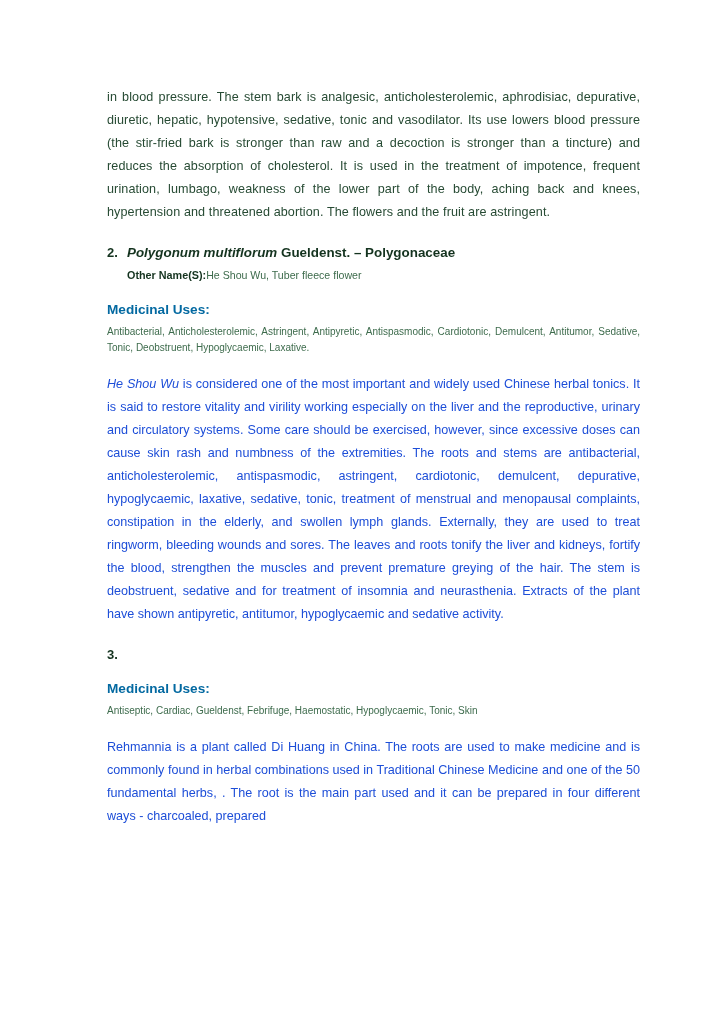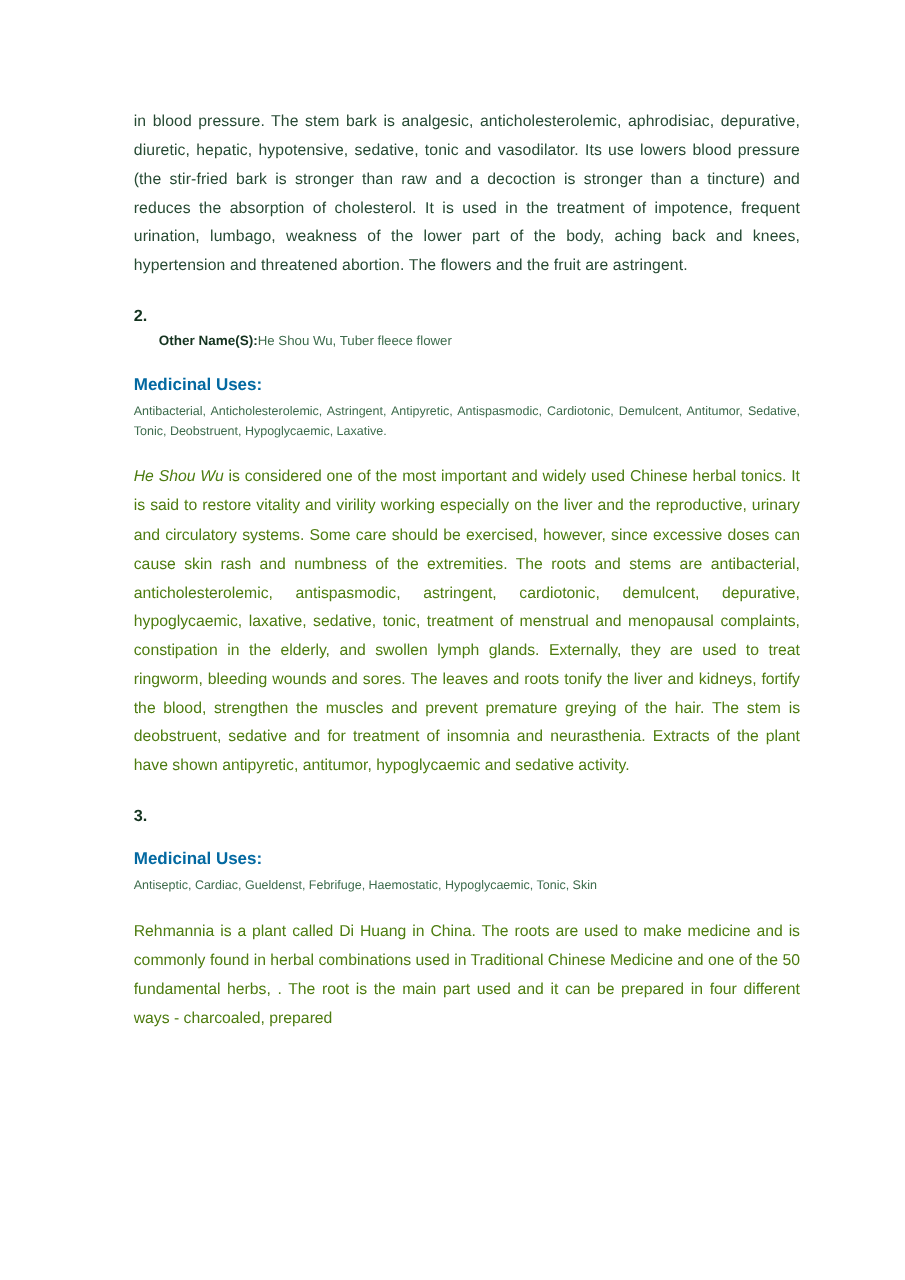--- a/index.html
+++ b/index.html
@@ -55,21 +55,21 @@
   .species-line .sci {
     font-style: italic;
   }
   .species-line .plain {
     font-style: normal;
   }
   .other-names {
     font-size: 10.6px;
     line-height: 1.5;
     color: #3d6b4c;
-    margin-top: 21px;
+    margin-top: 5px;
     text-align: justify;
   }
   .other-names .on-label {
     font-weight: bold;
     color: #14331f;
     font-size: 10.8px;
   }
   .med-head {
     font-size: 13.6px;
     font-weight: bold;
@@ -86,37 +86,40 @@
   .par-gap {
     height: 16px;
   }
   .sect {
     margin-left: 0;
   }
   .sub-par {
     font-size: 12.6px;
     line-height: 1.83;
     text-align: justify;
-    color: #4d7c0f;
+    color: #1d4ed8;
     margin: 0;
   }
   .sub-par .ital {
     font-style: italic;
   }
 </style>
 </head>
 <body>
 
 <div class="page">
 
   <p class="body-par">in blood pressure. The stem bark is analgesic, anticholesterolemic, aphrodisiac, depurative, diuretic, hepatic, hypotensive, sedative, tonic and vasodilator. Its use lowers blood pressure (the stir-fried bark is stronger than raw and a decoction is stronger than a tincture) and reduces the absorption of cholesterol. It is used in the treatment of impotence, frequent urination, lumbago, weakness of the lower part of the body, aching back and knees, hypertension and threatened abortion. The flowers and the fruit are astringent.</p>
 
   <div class="entry">
     <div class="entry-num">2.</div>
     <div class="entry-body">
+      <div class="species-line">
+        <span class="sci">Polygonum multiflorum</span><span class="plain"> Gueldenst. – Polygonaceae</span>
+      </div>
       <div class="other-names">
         <span class="on-label">Other Name(S):</span><span>He Shou Wu, Tuber fleece flower</span>
       </div>
     </div>
   </div>
 
   <div class="sect">
     <div class="med-head">Medicinal Uses:</div>
     <div class="med-list">Antibacterial, Anticholesterolemic, Astringent, Antipyretic, Antispasmodic, Cardiotonic, Demulcent, Antitumor, Sedative, Tonic, Deobstruent, Hypoglycaemic, Laxative.</div>
   </div>

